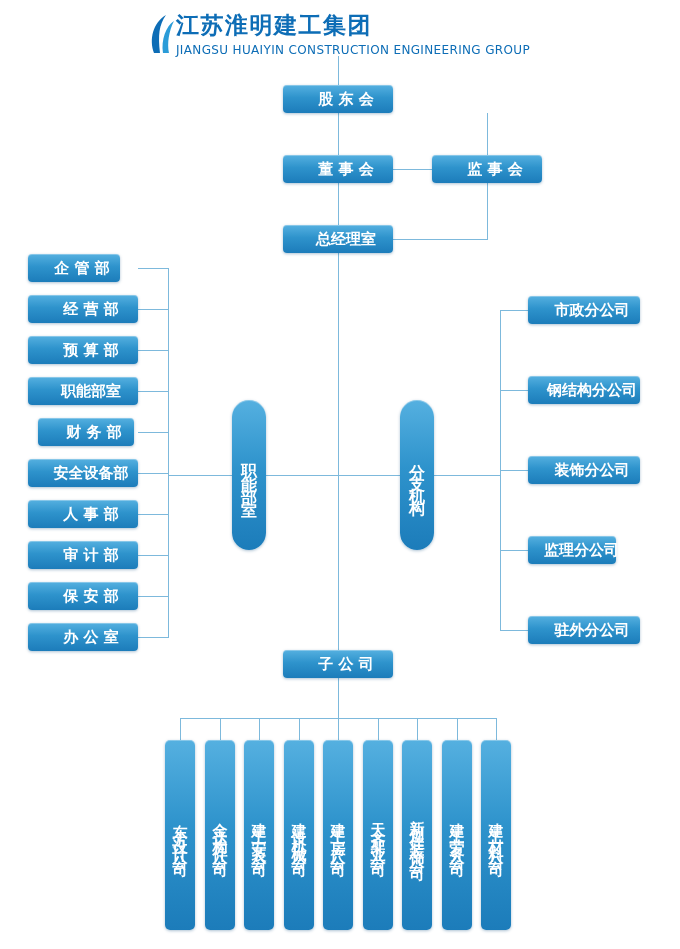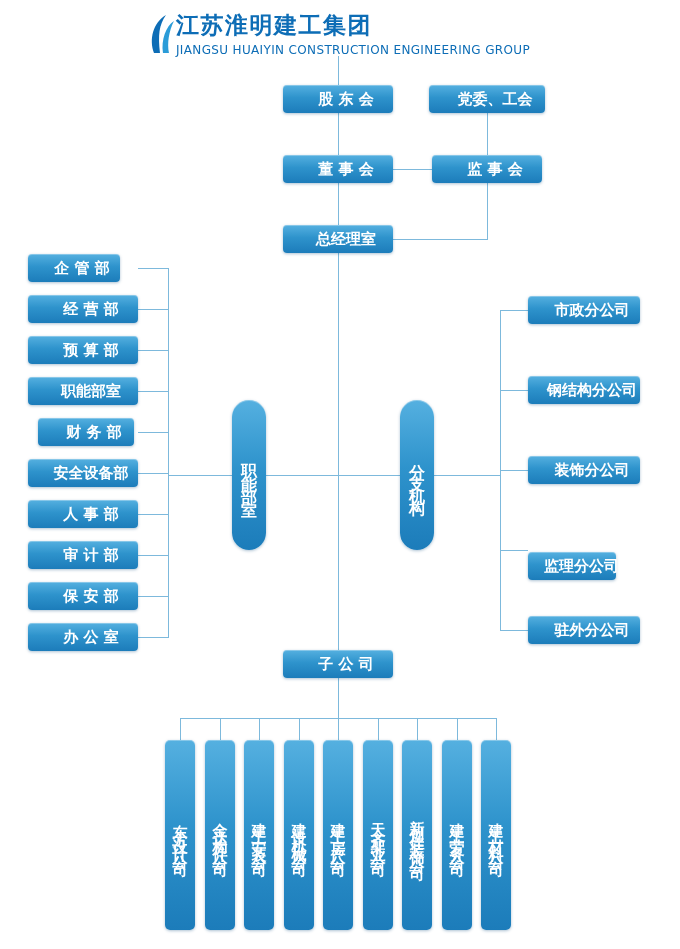--- a/index.html
+++ b/index.html
@@ -77,21 +77,20 @@
   <div class="hline" style="left:338px;top:475px;width:62px"></div>
   <div class="hline" style="left:434px;top:475px;width:66px"></div>
   <div class="hline" style="left:500px;top:310px;width:28px"></div>
   <div class="hline" style="left:500px;top:390px;width:28px"></div>
   <div class="hline" style="left:500px;top:470px;width:28px"></div>
   <div class="hline" style="left:500px;top:550px;width:28px"></div>
   <div class="hline" style="left:500px;top:630px;width:28px"></div>
   <div class="hline" style="left:180px;top:718px;width:317px"></div>
 
   <div class="box" style="left:283px;top:85px;width:110px">股 东 会</div>
-  <div class="box" style="left:429px;top:85px;width:116px">党委、工会</div>
   <div class="box" style="left:283px;top:155px;width:110px">董 事 会</div>
   <div class="box" style="left:432px;top:155px;width:110px">监 事 会</div>
   <div class="box" style="left:283px;top:225px;width:110px">总经理室</div>
 
   <div class="box" style="left:28px;top:254px;width:92px">企 管 部</div>
   <div class="box" style="left:28px;top:295px;width:110px">经 营 部</div>
   <div class="box" style="left:28px;top:336px;width:110px">预 算 部</div>
   <div class="box" style="left:28px;top:377px;width:110px">职能部室</div>
   <div class="box" style="left:38px;top:418px;width:96px">财 务 部</div>
   <div class="box" style="left:28px;top:459px;width:110px">安全设备部</div>
@@ -99,21 +98,21 @@
   <div class="box" style="left:28px;top:541px;width:110px">审 计 部</div>
   <div class="box" style="left:28px;top:582px;width:110px">保 安 部</div>
   <div class="box" style="left:28px;top:623px;width:110px">办 公 室</div>
 
   <div class="pill" style="left:232px;top:400px">职能部室</div>
   <div class="pill" style="left:400px;top:400px">分支机构</div>
 
   <div class="box" style="left:528px;top:296px;width:112px">市政分公司</div>
   <div class="box" style="left:528px;top:376px;width:112px">钢结构分公司</div>
   <div class="box" style="left:528px;top:456px;width:112px">装饰分公司</div>
-  <div class="box" style="left:528px;top:552px;width:88px">监理分公司</div>
+  <div class="box" style="left:528px;top:536px;width:88px">监理分公司</div>
   <div class="box" style="left:528px;top:616px;width:112px">驻外分公司</div>
 
   <div class="box" style="left:283px;top:650px;width:110px">子 公 司</div>
 
   <div class="tallbox" style="left:165px">东方设计公司</div>
   <div class="tallbox" style="left:205px">金达构件公司</div>
   <div class="tallbox" style="left:244px">建工安装公司</div>
   <div class="tallbox" style="left:284px">建设机械公司</div>
   <div class="tallbox" style="left:323px">建工房产公司</div>
   <div class="tallbox" style="left:363px">天齐架业公司</div>

